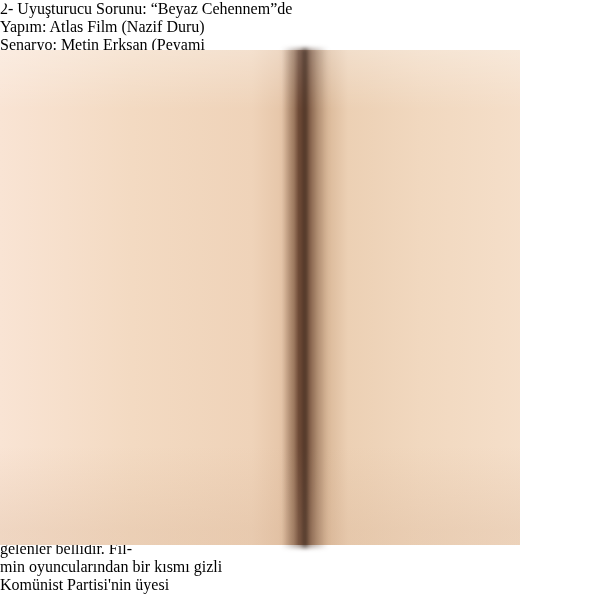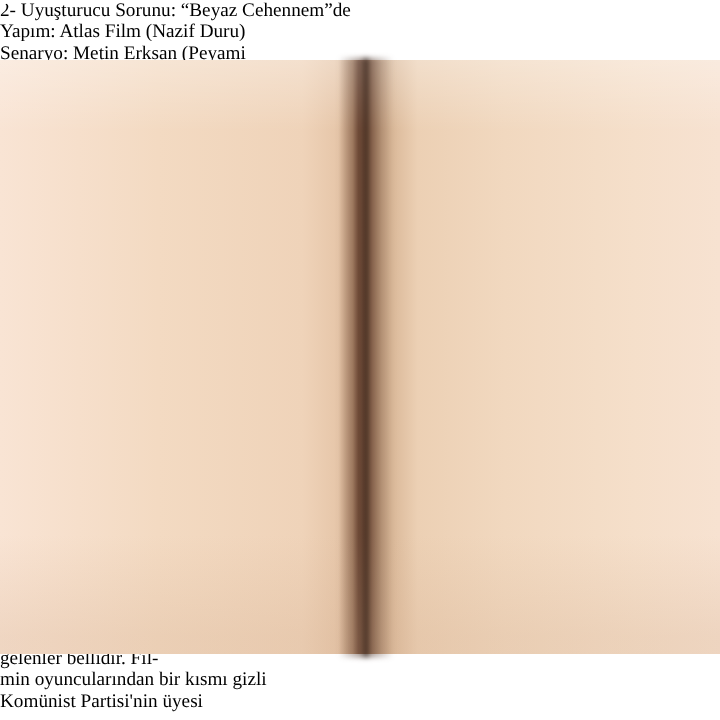--- a/index.html
+++ b/index.html
@@ -1,16 +1,16 @@
 <!DOCTYPE html>
 <html><head>
 <meta charset="utf-8">
 <style>
   html,body{margin:0;padding:0;background:#ffffff;}
-  .stage{position:relative;width:600px;height:600px;overflow:hidden;background:#ffffff;
+  .stage{position:relative;width:520px;height:600px;overflow:hidden;background:#ffffff;
          font-family:"Liberation Serif","DejaVu Serif",serif;border-radius:14px;}
   
   .page-bg{position:absolute;left:0;top:50px;width:600px;height:495px;
     background:linear-gradient(90deg,#f9e4d4 0%,#f3dac2 22%,#efd3b9 42%,#e6c6a9 47%,
       #c29a7a 49%,#8a5f47 49.8%,#9c6e52 50.6%,#d3af8e 53%,#ecd0b4 58%,#f1d8bf 70%,
       #f5dfca 88%,#f7e2d1 100%);}
   .page-bg::after{content:"";position:absolute;inset:0;
     background:linear-gradient(180deg,rgba(255,255,255,.30),rgba(255,255,255,0) 12%,
       rgba(255,255,255,0) 80%,rgba(214,178,148,.28) 97%);}
   .gutter{position:absolute;left:282px;top:48px;width:46px;height:500px;filter:blur(2px);

